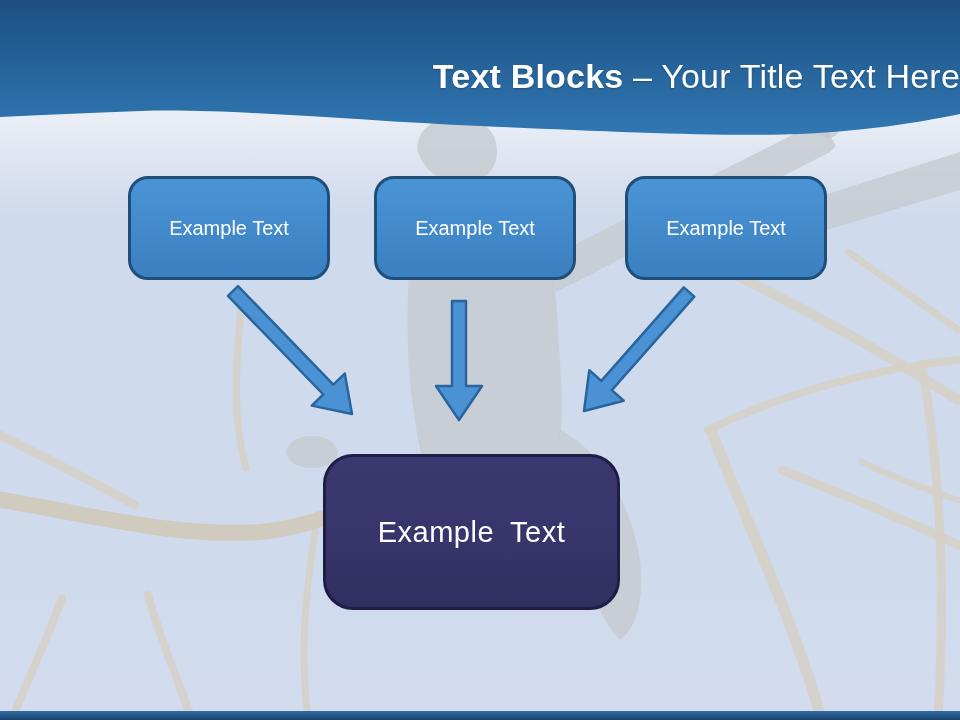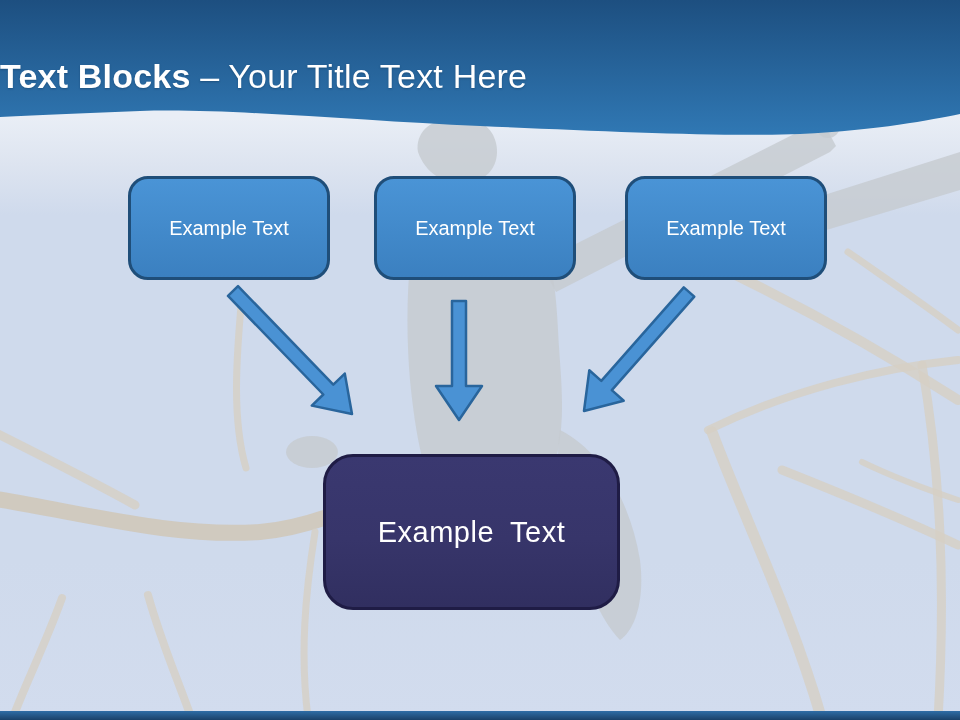--- a/index.html
+++ b/index.html
@@ -17,21 +17,21 @@
   
   .wm-gray{fill:var(--watermark-gray);opacity:.8;}
   .wm-branch{stroke:var(--watermark-branch);fill:none;opacity:.8;stroke-linecap:round;}
   .wm-branch-dk{stroke:#cfc8ba;fill:none;opacity:.9;stroke-linecap:round;}
 
   
   .header-svg{position:absolute;left:0;top:0;width:960px;height:150px;}
   .g-top{stop-color:var(--header-top);}
   .g-bot{stop-color:var(--header-bottom);}
   .slide-title{
-    position:absolute;left:0;top:58px;width:960px;text-align:left;
+    position:absolute;left:0;top:58px;width:960px;text-align:right;
     color:var(--title-color);font-size:34px;line-height:36px;letter-spacing:.2px;
     text-shadow:0 1px 2px rgba(10,40,70,.35);white-space:nowrap;
   }
   .t-bold{font-weight:700;}
   .t-rest{font-weight:400;}
 
   
   .block{
     position:absolute;width:202px;height:104px;box-sizing:border-box;
     background:linear-gradient(180deg,var(--box-fill) 0%,var(--box-fill2) 100%);

